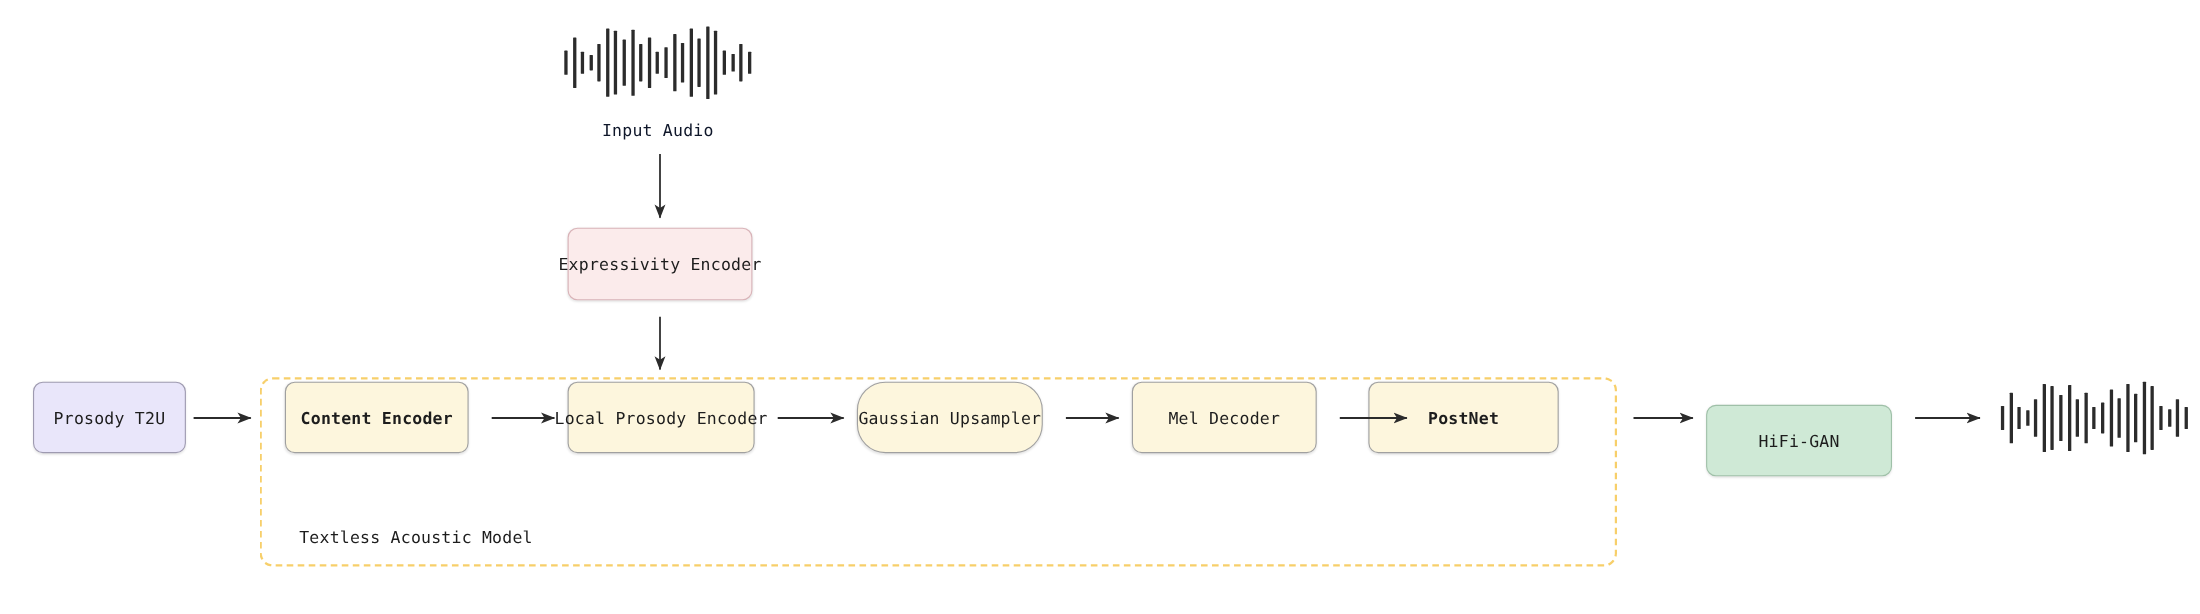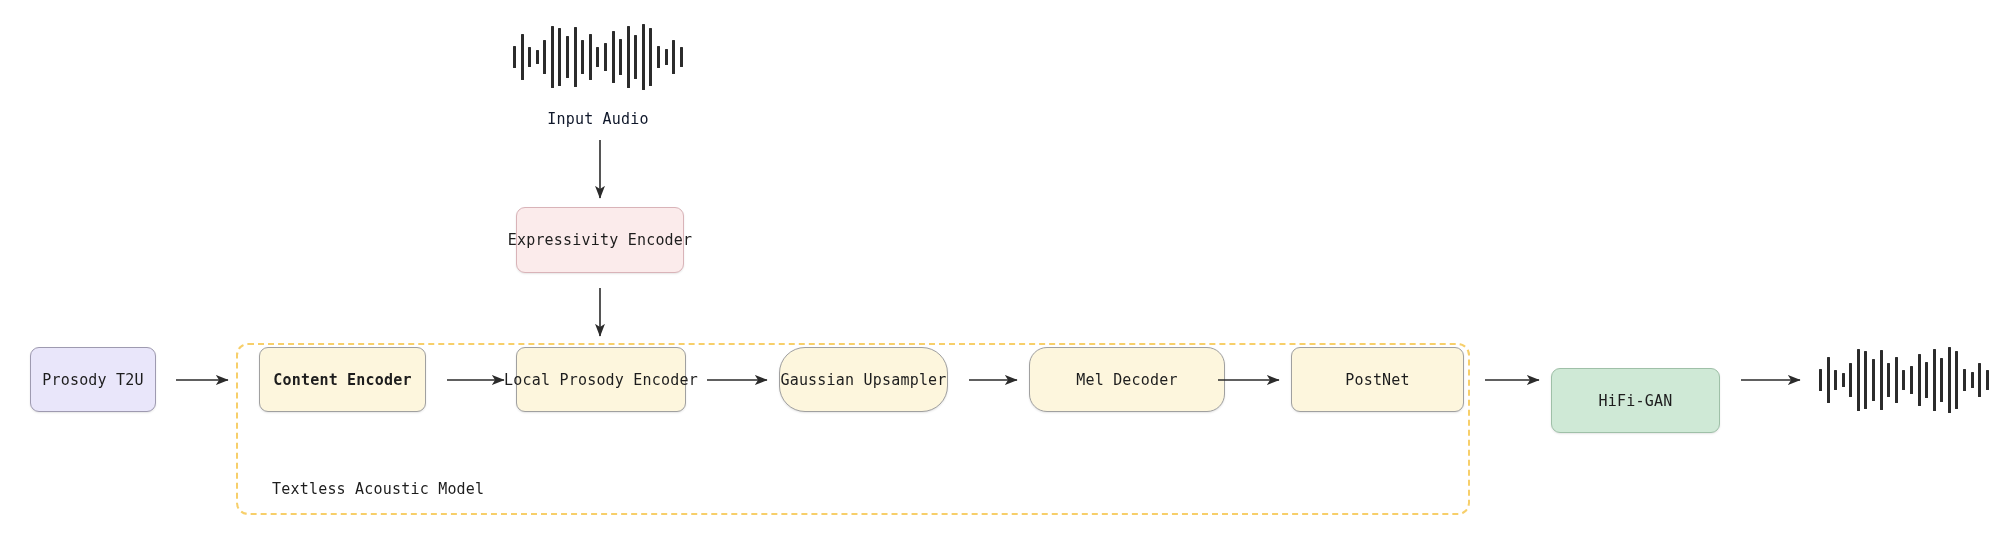--- a/index.html
+++ b/index.html
@@ -121,31 +121,31 @@
       <div class="bar" style="height: 20px; background: rgb(43, 43, 43);"></div>
     </div>
 
   <div class="caption" id="caption-input-audio" style="left:513px; top:110px; width:170px;">Input Audio</div>
 
   <div class="node node-pink" style="left:516px; top:207px; width:168px; height:66px;">Expressivity Encoder</div>
 
   <div class="group-box" style="left:236px; top:343px; width:1234px; height:172px;"></div>
   <div class="group-label" style="left:259px; top:480px;margin-left:13px;">Textless Acoustic Model</div>
 
-  <div class="node node-purple" style="left:30px; top:347px; width:126px; height:65px;">Prosody T2U</div>
+  <div class="node node-purple" style="left:30px; top:347px; width:139px; height:65px;">Prosody T2U</div>
 
   <div class="node node-cream" style="left:259px; top:347px; width:167px; height:65px;font-weight:bold;">Content Encoder</div>
 
   <div class="node node-cream" style="left:516px; top:347px; width:170px; height:65px;">Local Prosody Encoder</div>
 
   <div class="node node-cream" style="left:779px; top:347px; width:169px; height:65px;border-radius:26px;">Gaussian Upsampler</div>
 
-  <div class="node node-cream" style="left:1029px; top:347px; width:196px; height:65px;border-radius:18px;">Mel Decoder</div>
-
-  <div class="node node-cream" style="left:1291px; top:347px; width:173px; height:65px;">PostNet</div>
+  <div class="node node-cream" style="left:1029px; top:347px; width:168px; height:65px;">Mel Decoder</div>
+
+  <div class="node node-cream" style="left:1244px; top:347px; width:173px; height:65px;font-weight:bold;">PostNet</div>
 
   <div class="node node-green" style="left:1551px; top:347px; width:169px; height:65px;">HiFi-GAN</div>
 
   <div class="waveform" id="output-waveform" style="left:1819px; top:345px; width:170px; height:70px;">
       <div class="bar" style="height: 22px; background: rgb(43, 43, 43);"></div>
       <div class="bar" style="height: 46px; background: rgb(43, 43, 43);"></div>
       <div class="bar" style="height: 20px; background: rgb(43, 43, 43);"></div>
       <div class="bar" style="height: 14px; background: rgb(43, 43, 43);"></div>
       <div class="bar" style="height: 34px; background: rgb(43, 43, 43);"></div>
       <div class="bar" style="height: 62px; background: rgb(43, 43, 43);"></div>

